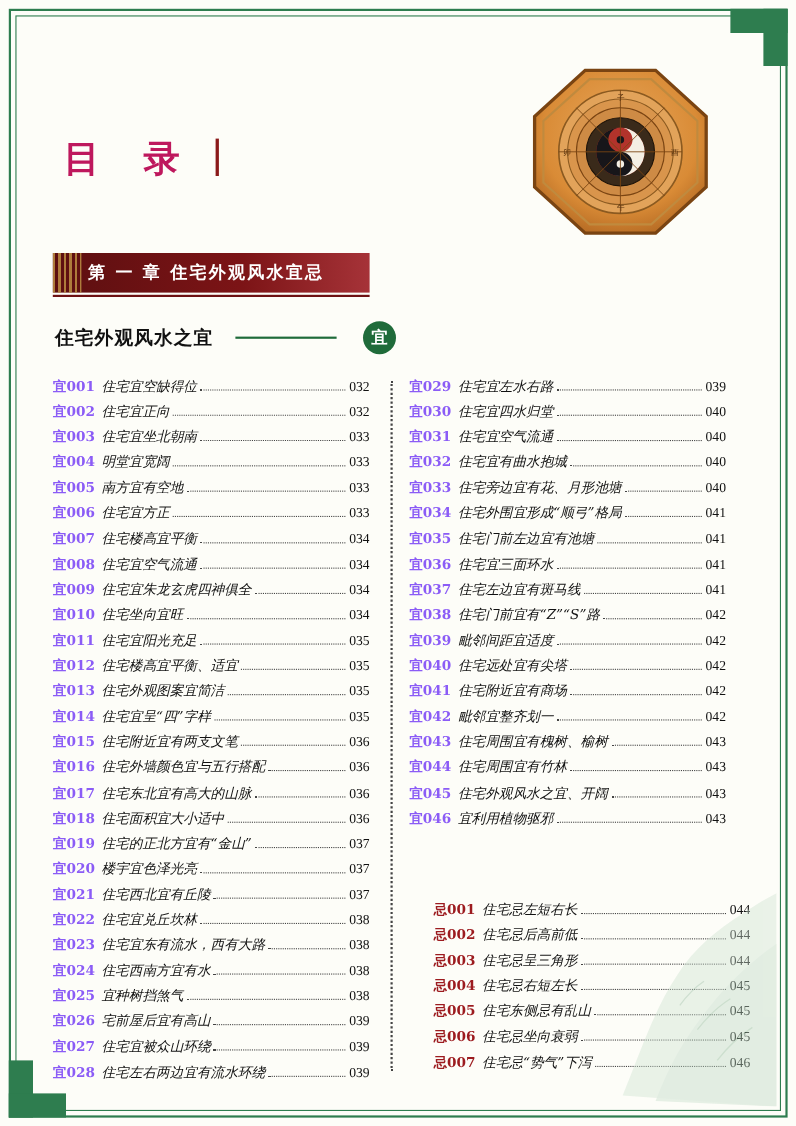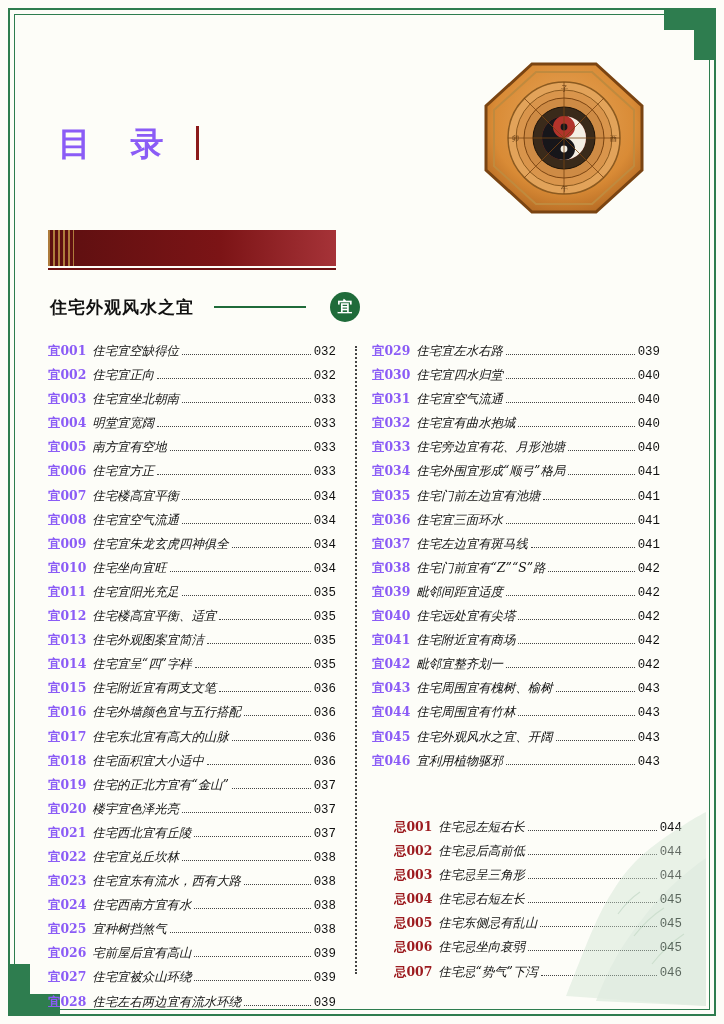--- a/index.html
+++ b/index.html
@@ -56,21 +56,21 @@
 
   
   .title-mulu {
     position: absolute;
     left: 58px;
     top: 122px;
     font-family: "DejaVu Serif", serif;
     font-size: 33px;
     font-weight: bold;
     letter-spacing: 14px;
-    color: #8b5cf6;
+    color: #be185d;
   }
   .title-bar {
     position: absolute;
     left: 196px;
     top: 126px;
     width: 3px;
     height: 34px;
     background: #8b1a1a;
   }
 
@@ -189,21 +189,21 @@
     flex: 0 0 auto;
     font-style: italic;
   }
   .entry .dots {
     flex: 1 1 auto;
     border-bottom: 1.5px dotted #444;
     margin: 0 3px 3px 3px;
     min-width: 6px;
   }
   .entry .pg {
-    font-family: Liberation Mono, monospace;
+    font-family: Liberation Serif, serif;
     color: #111111;
     flex: 0 0 auto;
   }
   .yi .num { color: #8b5cf6; }
   .ji .num { color: #9c1b1f; }
 
   
   .col-divider {
     position: absolute;
     left: 355px;
@@ -256,20 +256,21 @@
     <g fill="#5a3410" font-size="7" font-family="DejaVu Serif, serif">
       <text x="81" y="33">子</text>
         <text x="81" y="133">午</text>
       <text x="32" y="83">卯</text>
         <text x="130" y="83">酉</text>
     </g>
   </svg>
 
   <div class="chapter-banner">
     <div class="deco"></div>
+    <div class="ch-text">第 一 章  住宅外观风水宜忌</div>
   </div>
   <div class="chapter-underline"></div>
 
   <div class="section-head head-yi">
     <div class="sh-text">住宅外观风水之宜</div>
     <div class="sh-line"></div>
     <div class="badge">宜</div>
   </div>
 
 

